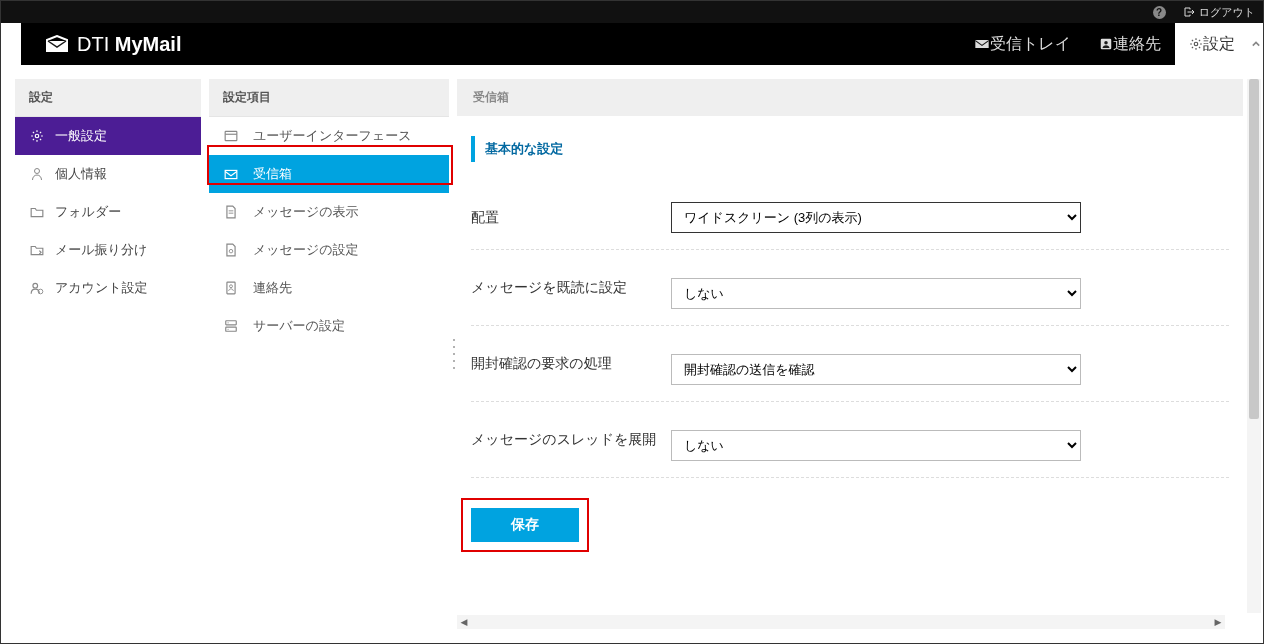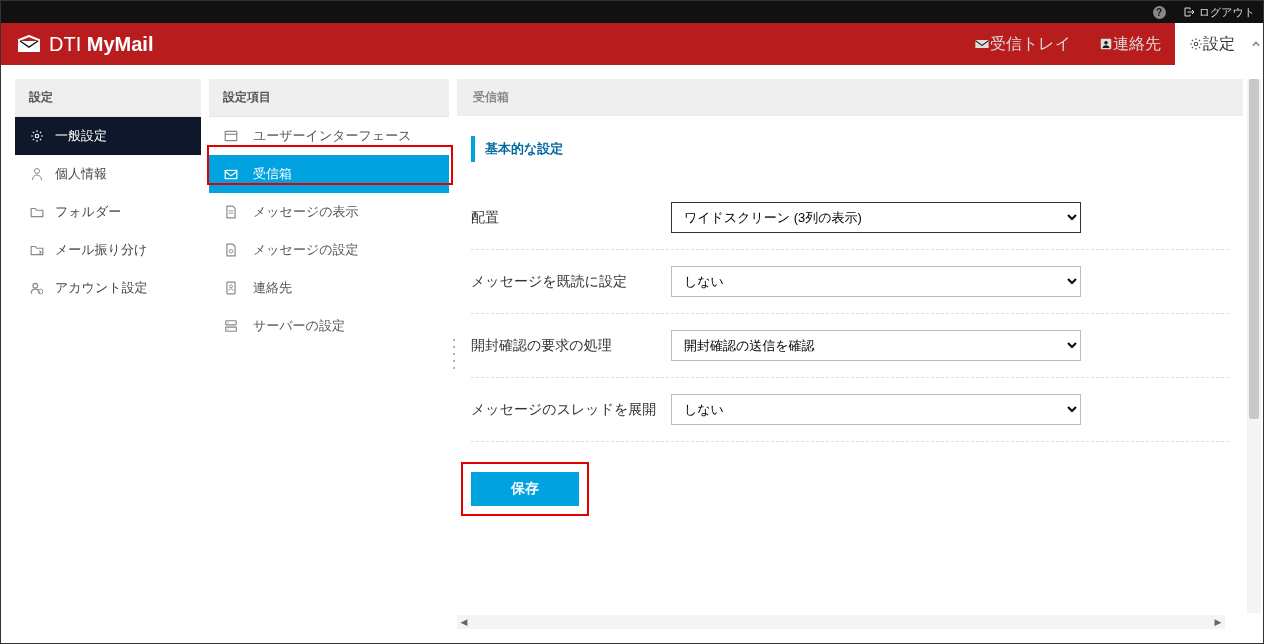--- a/index.html
+++ b/index.html
@@ -5,39 +5,39 @@
 * { box-sizing: border-box; margin: 0; padding: 0; }
 body { font-family: "Hiragino Sans", "Meiryo", sans-serif; font-size: 13px; background: #fff; overflow: hidden; }
 
 .app { width: 1264px; height: 644px; display: flex; flex-direction: column; border: 1px solid #333; }
 
 .topbar { background: #111; color: #ccc; height: 22px; display: flex; align-items: center; justify-content: flex-end; font-size: 11px; padding: 0 8px; gap: 10px; }
 .topbar .user { color: #444; display: flex; align-items: center; gap: 4px; }
 .topbar .logout { display: flex; align-items: center; gap: 4px; cursor: pointer; color: #ddd; }
 .help-icon { width: 13px; height: 13px; border-radius: 50%; background: #888; color: #111; display: inline-flex; align-items: center; justify-content: center; font-size: 10px; font-weight: bold; }
 
-.header { background: #b91c1c; color: #fff; height: 42px; display: flex; align-items: center; justify-content: space-between; padding-left: 16px; }
+.header { background: #000000; color: #fff; height: 42px; display: flex; align-items: center; justify-content: space-between; padding-left: 24px; margin-left: 20px; }
 .logo { display: flex; align-items: center; gap: 8px; font-size: 20px; }
 .logo-icon { width: 24px; height: 18px; }
 .logo .thin { font-weight: 300; }
 .logo .bold { font-weight: 700; }
 .nav { display: flex; align-items: stretch; height: 100%; }
 .nav-item { display: flex; align-items: center; gap: 0; padding: 0 14px; color: #ddd; font-size: 16px; cursor: pointer; }
 .nav-item.active { background: #fff; color: #333; }
 .nav-caret { width: 14px; display: flex; align-items: center; justify-content: center; color: #999; font-size: 10px; background: #fff; height: 100%; }
 
 .workspace { flex: 1; display: flex; padding: 14px 0 14px 14px; gap: 8px; background: #fff; position: relative; }
 
 .col { display: flex; flex-direction: column; }
 .col-header { background: #efefef; color: #555; font-size: 12px; font-weight: bold; padding: 10px 14px; border-bottom: 1px solid #e5e5e5; }
 
 .settings-col { width: 186px; }
 .settings-list { flex: 1; }
 .settings-item { display: flex; align-items: center; gap: 10px; padding: 10px 14px; color: #444; cursor: pointer; font-size: 13px; }
-.settings-item.active { background: #0f172a; color: #fff; }
+.settings-item.active { background: #4c1d95; color: #fff; }
 .settings-item .ic { width: 16px; display: inline-flex; justify-content: center; }
 
 .items-col { width: 240px; position: relative; }
 .items-list { flex: 1; }
 .items-item { display: flex; align-items: center; gap: 14px; padding: 10px 14px; color: #555; cursor: pointer; font-size: 13px; }
 .items-item.active { background: #00a3e0; color: #fff; }
 .items-item .ic { width: 16px; display: inline-flex; justify-content: center; color: #888; }
 .items-item.active .ic { color: #fff; }
 .red-box-inbox { position: absolute; border: 2px solid #e00000; left: -2px; width: 246px; top: 66px; height: 40px; pointer-events: none; }
 
@@ -48,21 +48,21 @@
 .content-header { background: #efefef; color: #888; font-size: 12px; font-weight: bold; padding: 10px 16px; }
 .content-body { flex: 1; overflow-y: auto; padding: 6px 14px 14px 14px; }
 
 .section-title { border-left: 4px solid #00a3e0; padding: 4px 10px; font-size: 13px; font-weight: bold; color: #0369a1; margin: 14px 0 24px 0; }
 
 .form-row { display: flex; align-items: center; padding: 16px 0; border-bottom: 1px dashed #ddd; }
 .form-row:last-of-type { border-bottom: none; }
 .form-label { width: 200px; color: #333; font-size: 14px; }
 .form-control { flex: 1; }
 .form-control select { width: 100%; max-width: 410px; padding: 6px 8px; border: 1px solid #333; font-size: 13px; background: #fff; }
-.form-control.light select { border: 1px solid #bbb; }
+.form-control.light select { border: 1px solid #bbb; margin-top: 12px; }
 
 .save-wrap { position: relative; margin-top: 30px; display: inline-block; border-radius: 12px; }
 .save-btn { background: #00a3e0; color: #fff; border: none; padding: 8px 40px; font-size: 14px; font-weight: bold; cursor: pointer; }
 .red-box-save { position: absolute; border: 2px solid #e00000; left: -10px; top: -10px; right: -10px; bottom: -10px; padding: 8px; pointer-events: none; }
 
 .vscroll { position: absolute; right: 2px; top: 14px; bottom: 30px; width: 14px; background: #f4f4f4; }
 .vscroll-thumb { position: absolute; top: 0; left: 2px; right: 2px; height: 340px; background: #c8c8c8; border-radius: 2px; cursor: pointer; }
 .hscroll { position: absolute; left: 0; right: 18px; bottom: 0; height: 14px; background: #f4f4f4; }
 .hscroll-btn { position: absolute; top: 0; width: 14px; height: 14px; display: flex; align-items: center; justify-content: center; font-size: 9px; color: #666; cursor: pointer; }
 .hscroll-btn.left { left: 0; }

